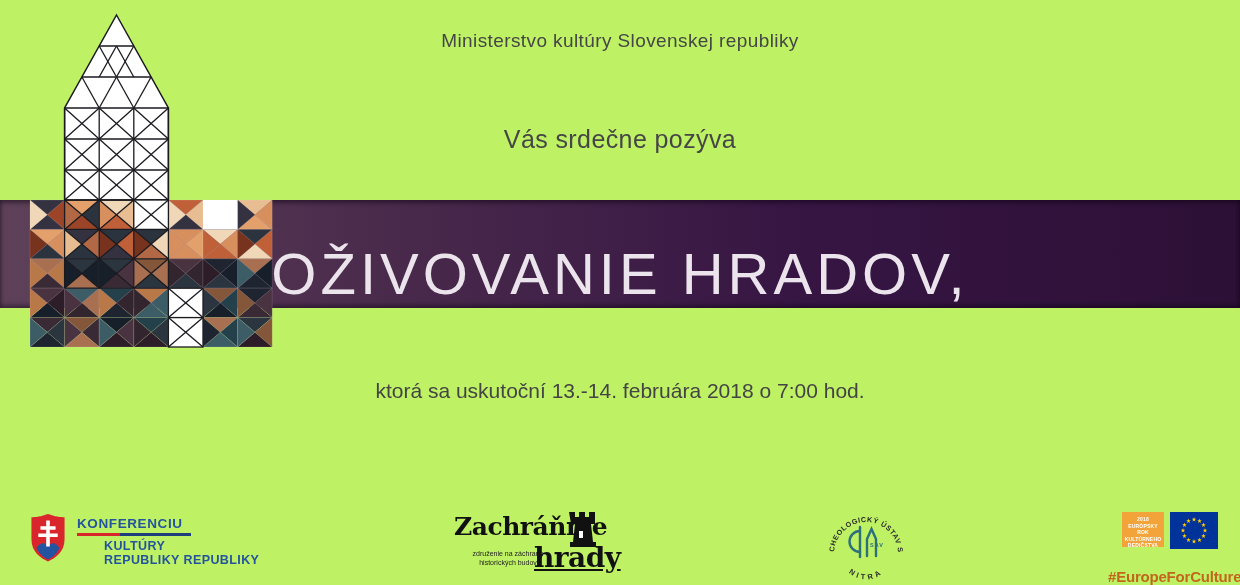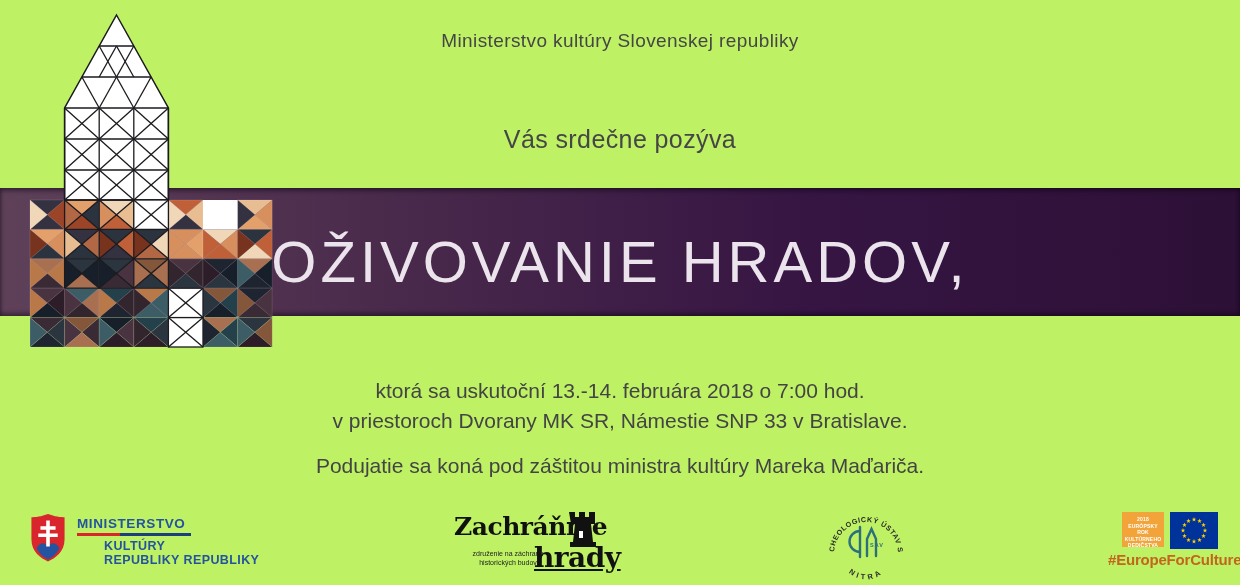--- a/index.html
+++ b/index.html
@@ -2,21 +2,21 @@
 <html><head>
 <meta charset="utf-8">
 <style>
   html,body{margin:0;padding:0;background:#fff;}
   #page{position:relative;width:1240px;height:585px;background:#bef264;overflow:hidden;
         font-family:"Liberation Sans", sans-serif;}
   .ctext{position:absolute;left:0;width:100%;text-align:center;color:#464646;}
   .org-line{top:30px;font-size:19px;font-weight:300;letter-spacing:.4px;}
   .invite-line{top:89px;font-size:25px;font-weight:300;letter-spacing:.4px;margin-top:36px;}
   .conf-line{top:146px;font-size:20px;font-weight:300;letter-spacing:1.1px;color:#3f3f3f;}
-  #banner{position:absolute;left:0;top:188px;width:1240px;height:128px;
+  #banner{position:absolute;left:0;top:200px;width:1240px;height:108px;
           background:linear-gradient(90deg,#5e4159 0%,#4a2b4c 30%,#361543 65%,#2d1036 100%);
           box-shadow:inset 0 3px 4px rgba(10,0,15,.45), inset 0 -3px 4px rgba(10,0,15,.4);}
   #banner .title{position:absolute;left:0;width:100%;top:0;line-height:147px;text-align:center;
           font-size:58px;font-weight:100;letter-spacing:4px;color:#ece4ec;}
   #castle{position:absolute;left:0;top:0;z-index:3;}
   .d1{top:379px;font-size:21px;font-weight:300;color:#444;}
   .d2{top:409px;font-size:21px;font-weight:300;color:#444;}
   .d3{top:454px;font-size:21px;font-weight:300;color:#444;}
   
   #ministry{position:absolute;left:30px;top:511px;display:flex;align-items:flex-start;}
@@ -30,21 +30,21 @@
   #zachranme .w1{position:absolute;left:2px;top:2px;font-size:25px;font-weight:bold;letter-spacing:-.5px;}
   #zachranme .tower{position:absolute;left:114px;top:1px;}
   #zachranme .sub{position:absolute;left:0px;top:40px;width:112px;text-align:center;
       font-family:"Liberation Sans", sans-serif;font-size:7px;line-height:8.5px;color:#222;}
   #zachranme .w2{position:absolute;left:82px;top:31px;font-size:28px;font-weight:bold;letter-spacing:-.5px;text-decoration:underline;}
   #arch{position:absolute;left:820px;top:504px;}
   #eu{position:absolute;left:1108px;top:512px;width:124px;}
   #eu .row{display:flex;align-items:flex-start;justify-content:center;gap:6px;}
   #eu .obox{width:42px;height:35px;background:#f2a43b;color:#fff;text-align:center;
       font-size:5px;font-weight:bold;line-height:6.5px;padding-top:4px;box-sizing:border-box;letter-spacing:.2px;}
-  #eu .tag{margin-top:2px;text-align:left;font-size:15px;font-weight:bold;color:#c2661d;letter-spacing:-.2px;}
+  #eu .tag{margin-top:19px;text-align:left;font-size:15px;font-weight:bold;color:#c2661d;letter-spacing:-.2px;}
 </style>
 </head>
 <body>
 
 <div id="page">
 
   <div class="ctext org-line">Ministerstvo kultúry Slovenskej republiky</div>
   <div class="ctext invite-line">Vás srdečne pozýva</div>
 
   <div id="banner">
@@ -244,31 +244,29 @@
       <line x1="168.4" y1="200" x2="133.8" y2="229.4" stroke="#1a1a1f" stroke-width="1.3"></line>
       <rect x="168.4" y="288.2" width="34.599999999999994" height="29.400000000000034" fill="#fff" stroke="#1a1a1f" stroke-width="1.3"></rect>
       <line x1="168.4" y1="288.2" x2="203" y2="317.6" stroke="#1a1a1f" stroke-width="1.3"></line>
       <line x1="203" y1="288.2" x2="168.4" y2="317.6" stroke="#1a1a1f" stroke-width="1.3"></line>
       <rect x="168.4" y="317.6" width="34.599999999999994" height="29.399999999999977" fill="#fff" stroke="#1a1a1f" stroke-width="1.3"></rect>
       <line x1="168.4" y1="317.6" x2="203" y2="347" stroke="#1a1a1f" stroke-width="1.3"></line>
       <line x1="203" y1="317.6" x2="168.4" y2="347" stroke="#1a1a1f" stroke-width="1.3"></line>
     </svg>
 
   <div class="ctext d1">ktorá sa uskutoční 13.-14. februára 2018 o 7:00 hod.</div>
-  <div class="ctext d2">v priestoroch Dvorany MK SR, Námestie SNP 33 v Bratislave.</div>
-  <div class="ctext d3">Podujatie sa koná pod záštitou ministra kultúry Mareka Maďariča.</div>
 
   <div id="ministry">
     <svg width="36" height="55" viewBox="0 0 100 140">
       <path d="M50 2 C32 9 14 11 4 11 L4 72 C4 108 30 124 50 134 C70 124 96 108 96 72 L96 11 C86 11 68 9 50 2 Z" fill="#d9252c"></path>
       <path d="M18 97 C28 80 42 79 50 93 C58 79 72 80 82 97 C72 116 60 123 50 128 C40 123 28 116 18 97 Z" fill="#24549f"></path>
       <path d="M45 20 h10 v16 h16 v10 h-16 v10 h22 v10 h-22 v26 h-10 v-26 h-22 v-10 h22 v-10 h-16 v-10 h16 Z" fill="#ffffff"></path>
     </svg>
     <div class="mtext">
-      <div class="m1">MINISTERSTVO</div>
+      <div class="m1">KONFERENCIU</div>
       <div class="mline"></div>
       <div class="m2">KULTÚRY</div>
       <div class="m3">REPUBLIKY REPUBLIKY</div>
     </div>
   </div>
 
   <div id="zachranme">
     <div class="w1">Zachráňme</div>
     <svg class="tower" width="30" height="40" viewBox="0 0 30 40">
       <path d="M3 1 h6 v5 h4 v-5 h6 v5 h4 v-5 h6 v12 h-4 l2 18 h3 v5 h-26 v-5 h3 l2-18 h-4 Z" fill="#111"></path>

